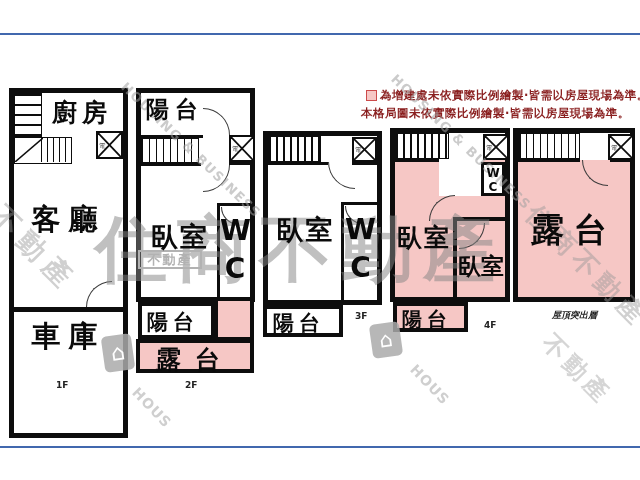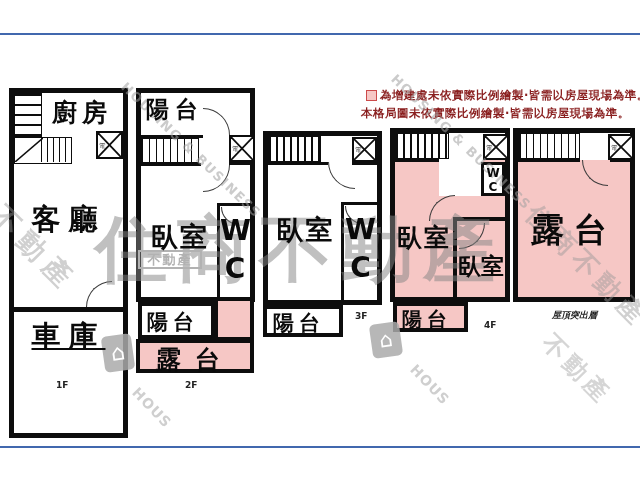--- a/index.html
+++ b/index.html
@@ -70,21 +70,21 @@
     <div class="elec" style="left:82px;top:38px;width:27px;height:28px;">
       <svg viewBox="0 0 10 10" preserveAspectRatio="none">
           <line x1="0" y1="0" x2="10" y2="10" stroke="#0d0d0d" stroke-width="0.8"></line>
           <line x1="10" y1="0" x2="0" y2="10" stroke="#0d0d0d" stroke-width="0.8"></line>
         </svg>
       <span>電</span>
     </div>
     <div class="rlabel" style="left:8px;top:112px;width:93px;font-size:29px;letter-spacing:8px;text-align:center;">客廳</div>
     <div class="door tl" style="left:72px;top:188px;width:26px;height:26px;"></div>
     <div class="wall" style="left:0;top:214px;width:109px;height:5px;"></div>
-    <div class="rlabel" style="left:8px;top:229px;width:93px;font-size:29px;letter-spacing:8px;text-decoration:underline;">車庫</div>
+    <div class="rlabel" style="left:8px;top:229px;width:93px;font-size:29px;letter-spacing:8px;">車庫</div>
   </div>
   <div class="flabel" style="left:56px;top:380px;">1F</div>
 
   <div class="plan" style="left:136px;top:88px;width:119px;height:214px;">
     <div class="rlabel" style="left:5px;top:5px;font-size:23px;letter-spacing:6px;">陽台</div>
     <div class="wall" style="left:0;top:42px;width:62px;height:3px;"></div>
     <div class="wall" style="left:90px;top:42px;width:19px;height:3px;"></div>
     <div class="door tr" style="left:62px;top:15px;width:27px;height:27px;"></div>
     <div class="treads-h" style="left:0;top:45px;width:58px;height:25px;"></div>
     <div class="wall" style="left:0;top:70px;width:60px;height:3px;"></div>

